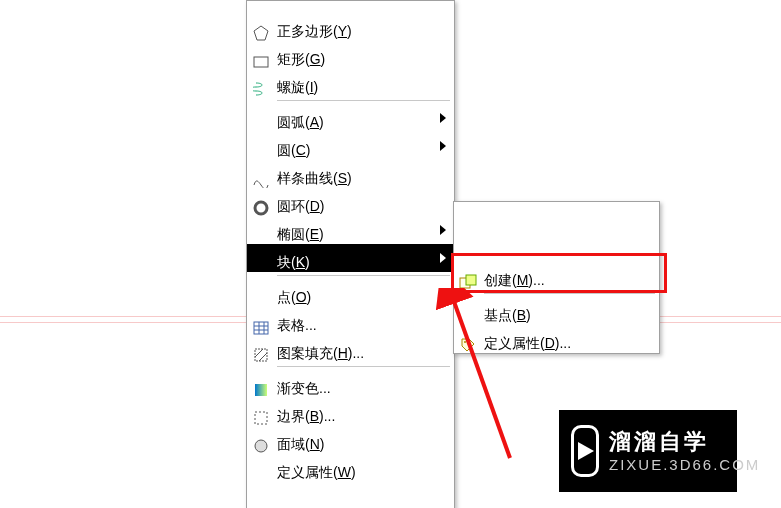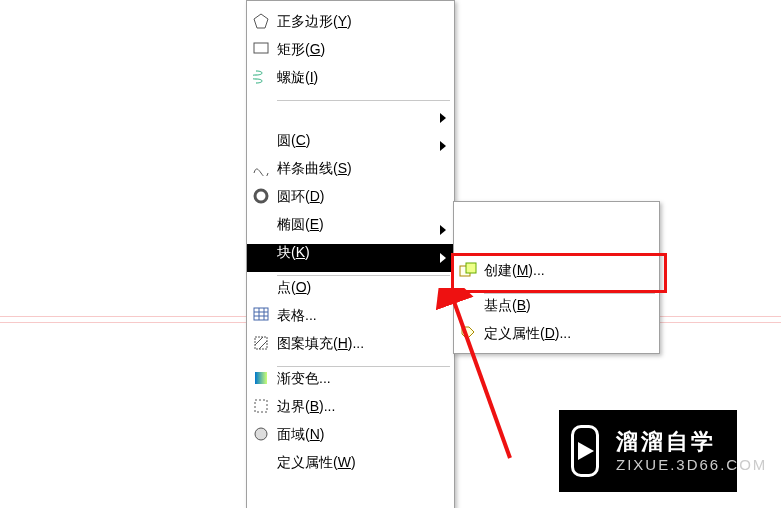--- a/index.html
+++ b/index.html
@@ -1,30 +1,30 @@
 <!DOCTYPE html>
 <html><head>
 <meta charset="utf-8">
 <style>
   html,body{margin:0;padding:0;width:781px;height:508px;font-family:"Microsoft YaHei","SimSun",sans-serif;font-size:14px;background:#fff;overflow:hidden;position:relative}
   .hline{position:absolute;left:0;width:781px;height:1px;background:#f7c9c9}
   .menu{position:absolute;background:#fff;border:1px solid #a0a0a0;box-shadow:2px 2px 4px rgba(0,0,0,.25)}
   .menu.main{left:246px;top:0;width:207px;height:508px}
   .menu.sub{left:453px;top:201px;width:205px}
-  .item{display:flex;align-items:flex-start;height:28px;position:relative;color:#000}
+  .item{display:flex;align-items:flex-end;height:28px;position:relative;color:#000}
   .item.sel{background:#000000;color:#fff}
   .item .ic{width:28px;display:flex;align-items:center;justify-content:center}
   .item .ic svg{display:block}
   .item .lbl{flex:1;white-space:nowrap;padding-left:2px}
   .item .lbl u{text-decoration:underline}
   .item .arrow{position:absolute;right:8px;top:50%;transform:translateY(-50%)}
   .sep{height:1px;margin:3px 4px 3px 30px;background:#c8c8c8}
   .redbox{position:absolute;left:451px;top:253px;width:210px;height:34px;border:3px solid #e11}
   .redarrow{position:absolute;left:380px;top:288px;pointer-events:none}
-  .logo{position:absolute;left:559px;top:410px;width:178px;height:82px;background:#000;color:#fff;display:flex;align-items:center;gap:17px;padding:0 12px;box-sizing:border-box}
+  .logo{position:absolute;left:559px;top:410px;width:178px;height:82px;background:#000;color:#fff;display:flex;align-items:center;gap:10px;padding:0 12px;box-sizing:border-box}
   .logo .play{width:46px;height:46px;border:3px solid #fff;border-radius:10px;display:flex;align-items:center;justify-content:center}
   .logo .txt{display:flex;flex-direction:column;line-height:1}
   .logo .txt .t1{font-size:22px;letter-spacing:3px;font-weight:700}
   .logo .txt .t2{font-size:15px;letter-spacing:2px;margin-top:4px;color:#ccc}
 </style>
 </head>
 <body>
 
 <div class="hline" style="top:316px"></div>
 <div class="hline" style="top:322px"></div>
@@ -60,20 +60,21 @@
           <path d="M3 2c8 0 8 4 0 4s-8 4 0 4 8 4 0 4" fill="none" stroke="#2a7"></path>
         </svg>
     </span>
     <span class="lbl"><span>螺旋</span>(<u>I</u>)</span>
   </div>
 
   <div class="sep"></div>
 
   <div class="item">
     <span class="ic"></span>
+    <span class="lbl"><span>圆弧</span>(<u>A</u>)</span>
     <span class="arrow">
       <svg width="6" height="10">
           <path d="M0 0l6 5-6 5z" fill="#000"></path>
         </svg>
     </span>
   </div>
 
   <div class="item">
     <span class="ic"></span>
     <span class="lbl"><span>圆</span>(<u>C</u>)</span>

